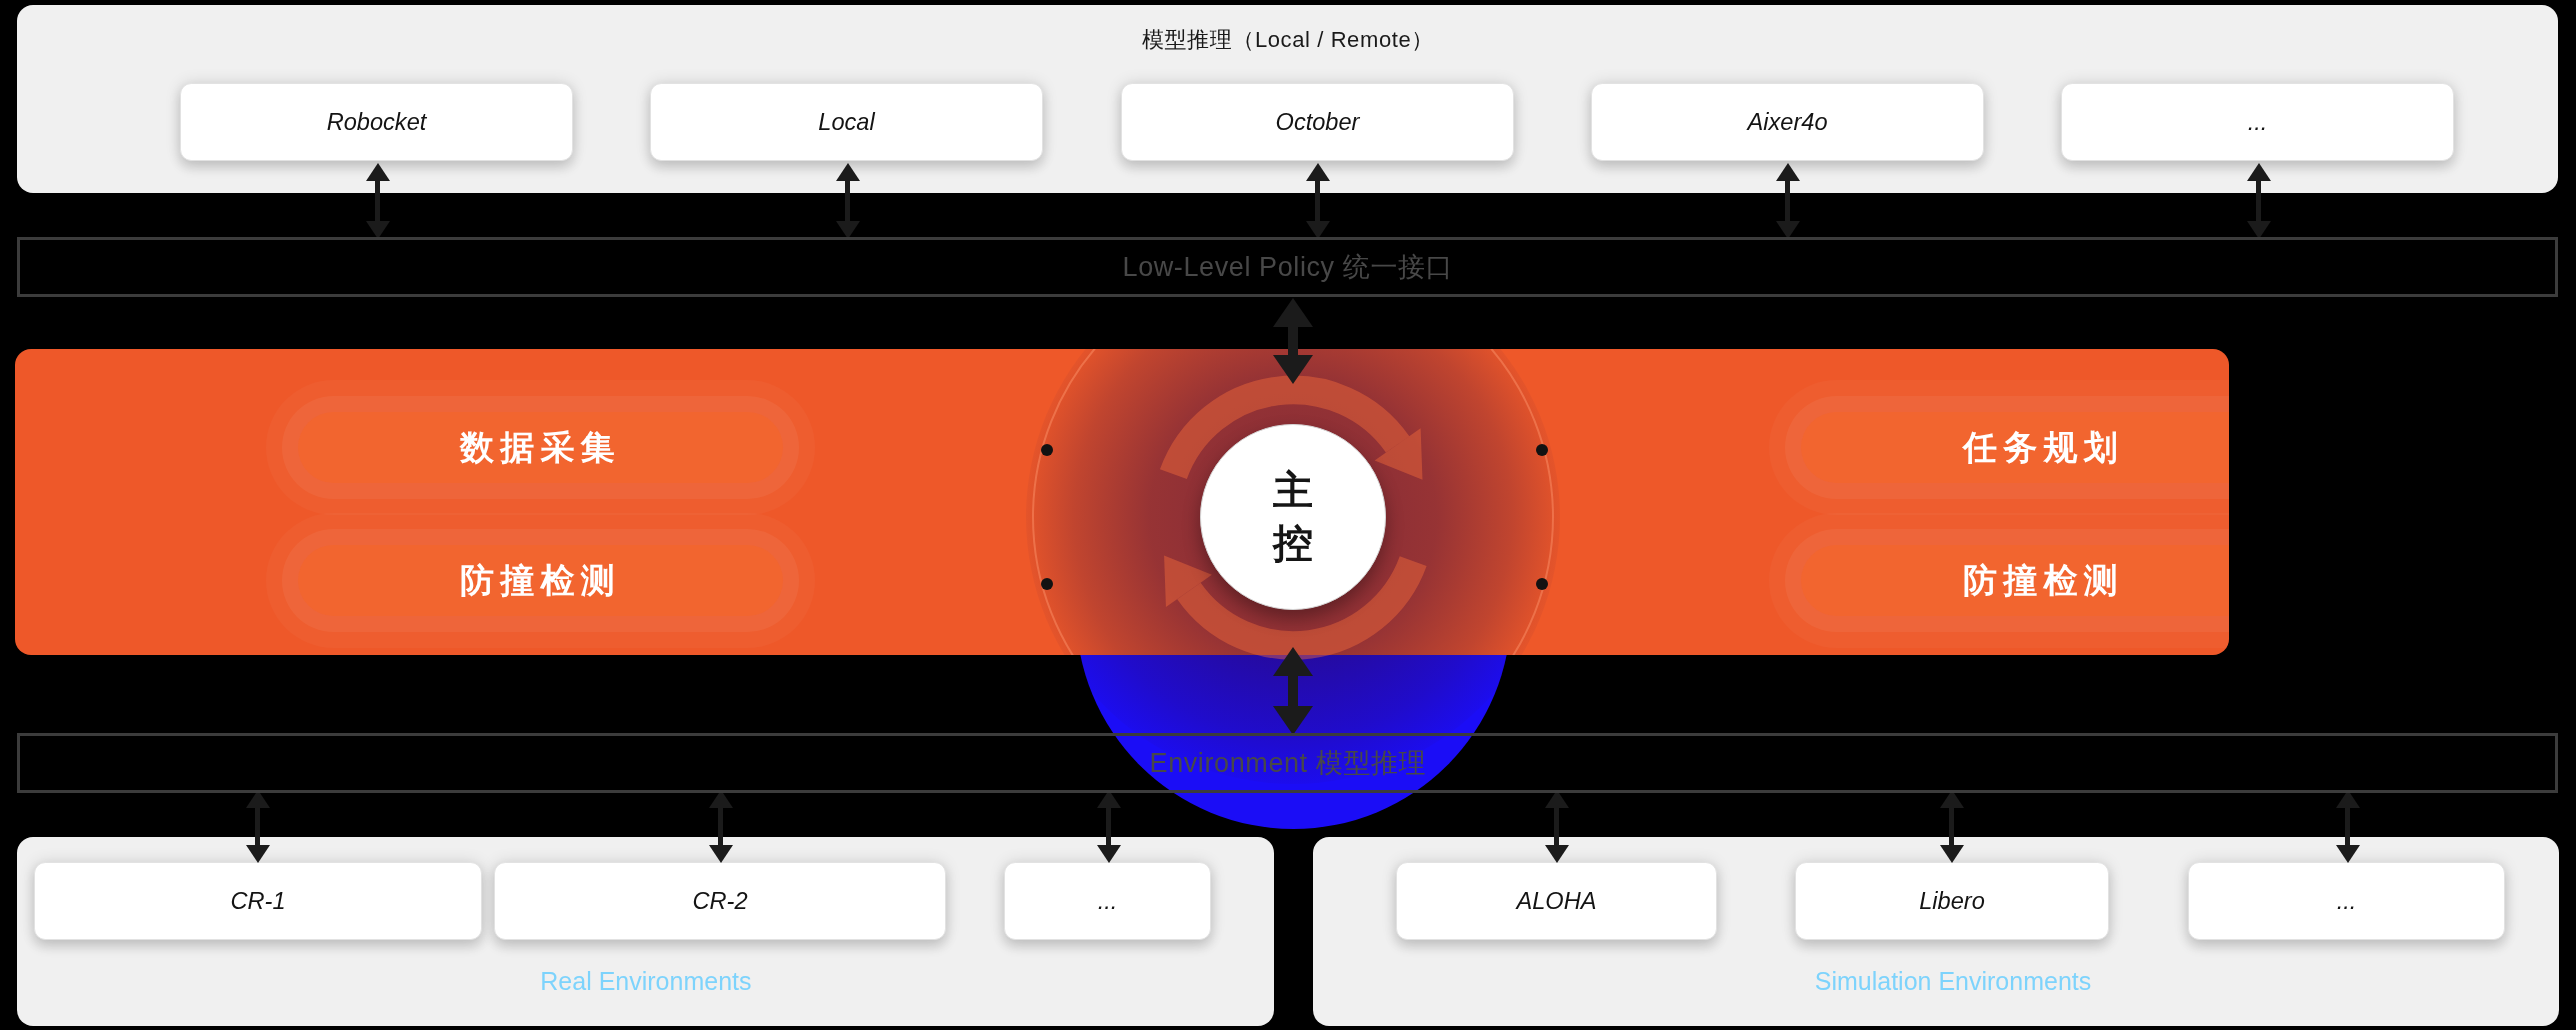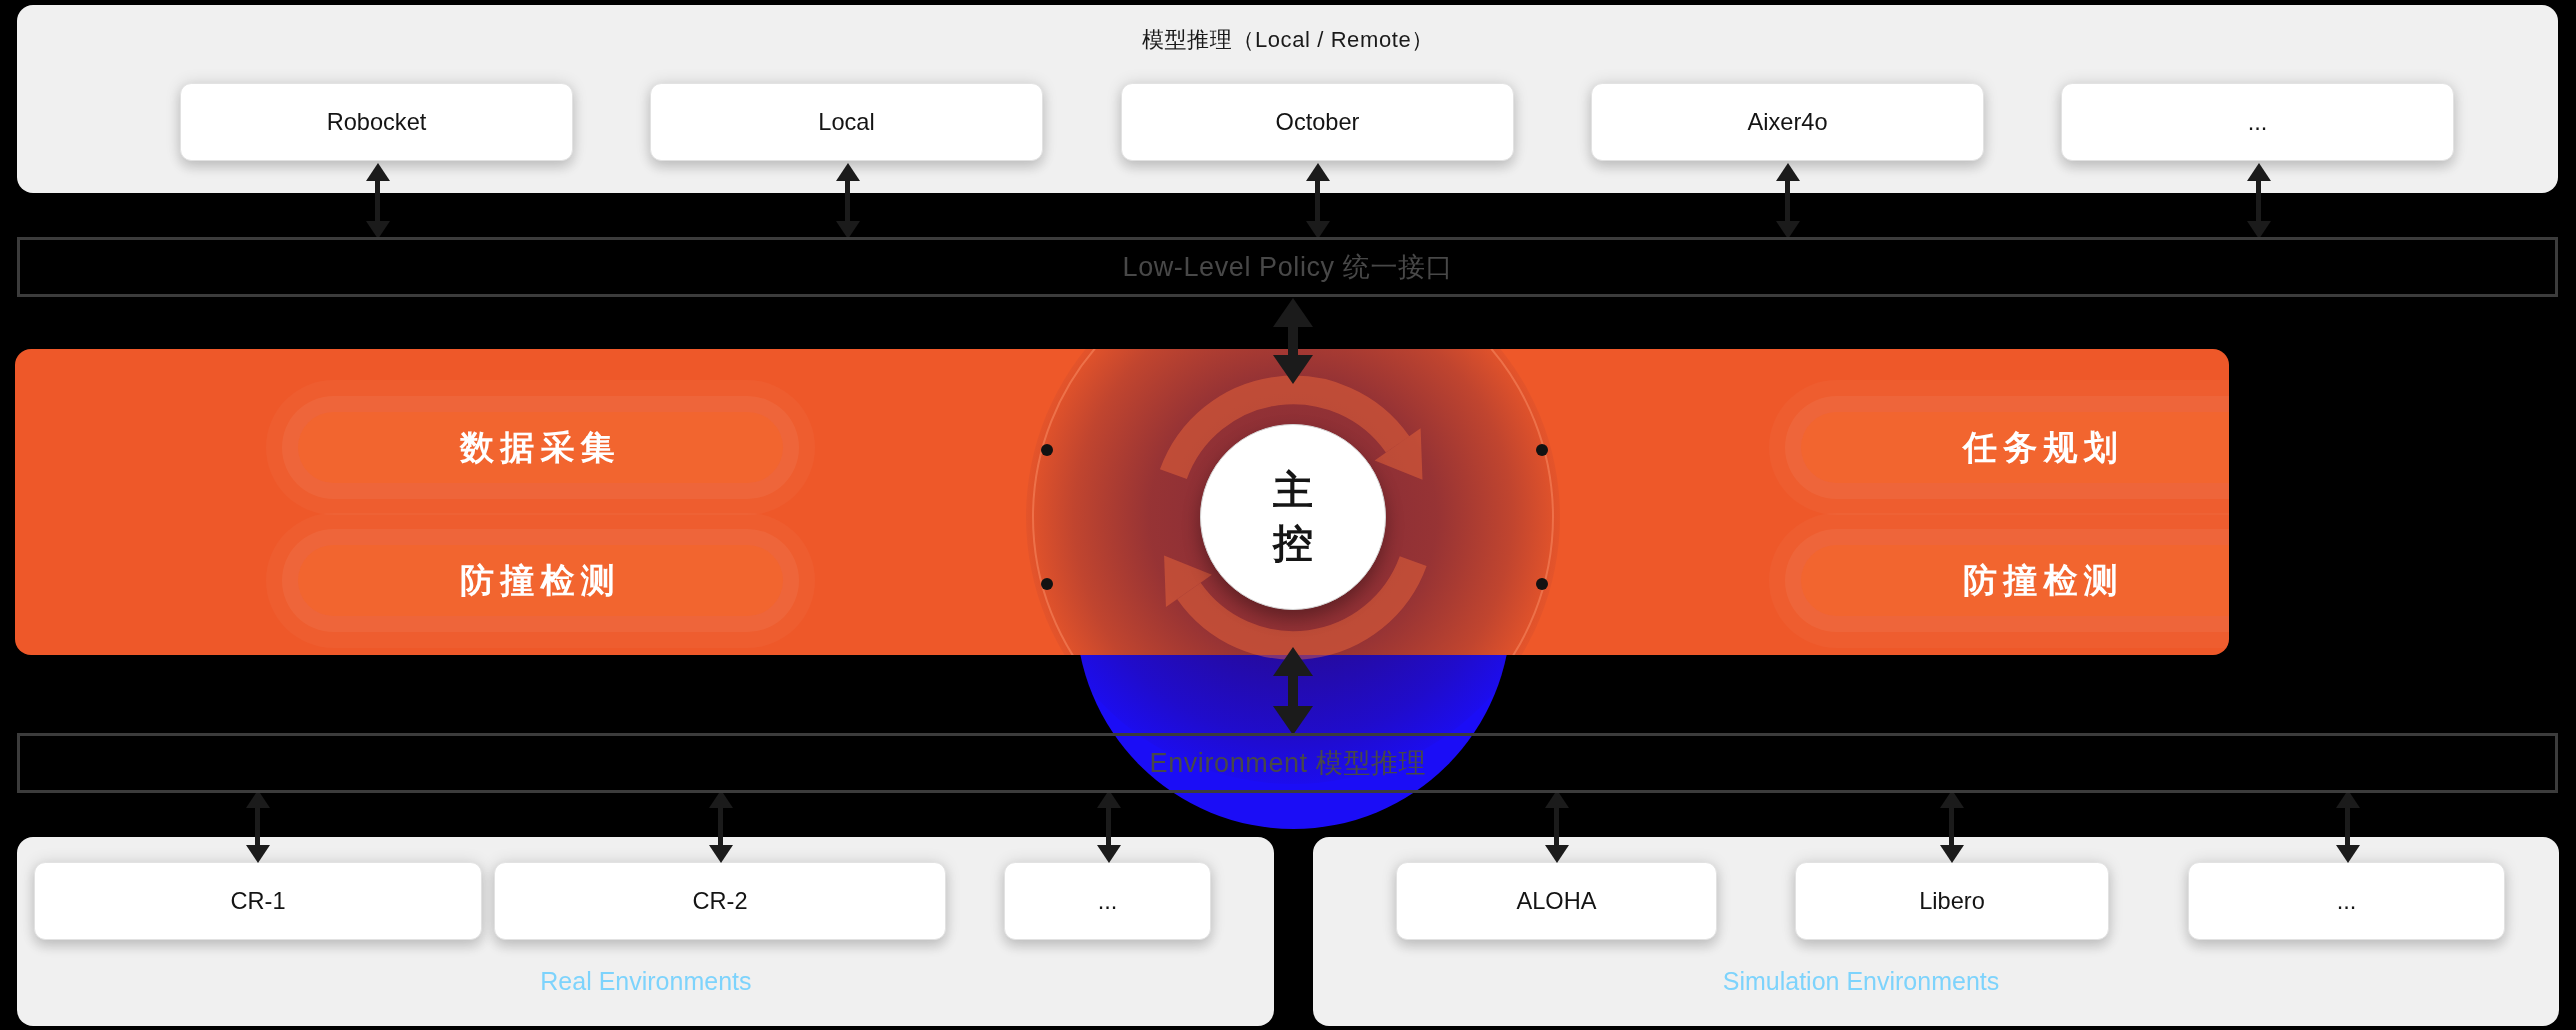--- a/index.html
+++ b/index.html
@@ -17,28 +17,29 @@
 
   .top-title{
     position:absolute; left:17.4px; top:25px; width:2541px; text-align:center;
     font-size:22px; color:#1A1A1A; letter-spacing:0.6px;
   }
   .panel-label{
     position:absolute; top:967px; text-align:center;
     font-size:25px; color:#7dd3fc;
   }
   .bl-label{left:17.4px; width:1257px;}
-  .br-label{left:1234px; width:1246px;padding-left:8px;}
+  .br-label{left:1326px; width:1246px;padding-left:8px;}
 
   
   .wbox{
     position:absolute; height:78px; background:#fff; border:1.2px solid #E2E2E2;
     border-radius:11.2px; display:flex; align-items:center; justify-content:center;
     font-size:23.6px; color:#141414;
     box-shadow:0 0 16px rgba(0,0,0,0.12), 0 6.2px 11.2px rgba(0,0,0,0.14);
+    font-style:italic;
   }
   .mbox{top:83px; width:393px;}
   .ebox{top:862px;}
 
   
   .ifbar{
     position:absolute; left:17.4px; width:2541px; height:60px;
     border:3.1px solid var(--bar_border,#3C3C3C); border-radius:0;
     background:transparent; display:flex; align-items:center; justify-content:center;
     font-size:27px; color:var(--bar_text,#484848); z-index:8; letter-spacing:0.6px;

